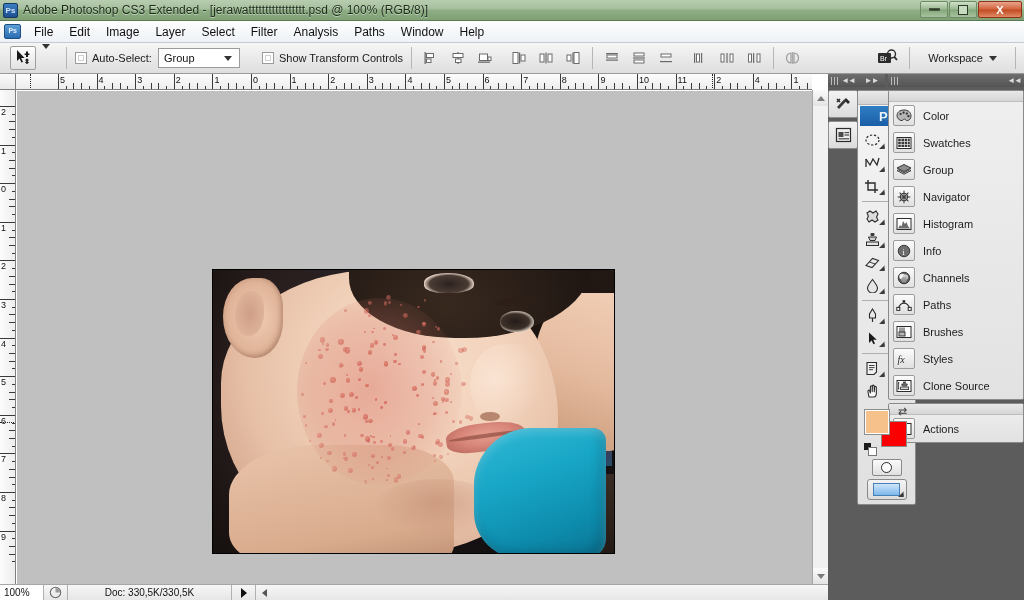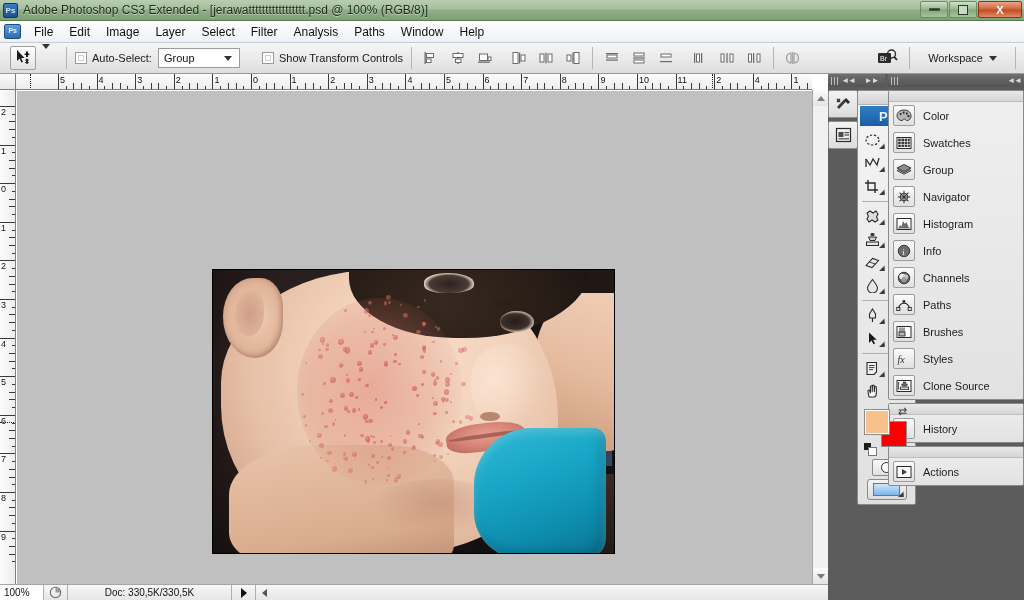--- a/index.html
+++ b/index.html
@@ -1457,35 +1457,20 @@
               <rect x="7" y="2.6" width="3" height="2" fill="#4a4a4a"></rect>
               <path d="M5.6 5 L11.4 5 L10.6 7 L6.4 7 Z" fill="#8a8a8a" stroke="#2b2b2b" stroke-width="0.8"></path>
               <rect x="4.6" y="8" width="8" height="2.6" fill="#d4d4d4" stroke="#2b2b2b" stroke-width="0.8"></rect>
               <path d="M2.6 3 L2.6 10.5 M2 4 L3.2 4 M2 9.6 L3.2 9.6" stroke="#3a3a3a" stroke-width="0.9"></path>
             </svg>
           </span>
           <span class="panel-label">Clone Source</span>
         </div>
       </div>
 
-      <div class="panel-group">
-        <div class="pg-header"></div>
-        <div class="panel-row">
-          <span class="panel-icon-box">
-            <svg width="16" height="14" viewBox="0 0 16 14">
-              <rect x="2" y="2" width="3" height="2.4" fill="#fff" stroke="#2b2b2b" stroke-width="0.9"></rect>
-              <rect x="2" y="5.6" width="3" height="2.4" fill="#fff" stroke="#2b2b2b" stroke-width="0.9"></rect>
-              <rect x="2" y="9.2" width="3" height="2.4" fill="#3a3a3a"></rect>
-              <path d="M9.5 2.5 L9.5 9 a2 2 0 0 1 -2.2 2" fill="none" stroke="#2b2b2b" stroke-width="1.3"></path>
-              <path d="M7.6 2.6 L11.4 2.6 L9.5 0.8 Z" fill="#2b2b2b"></path>
-            </svg>
-          </span>
-          <span class="panel-label">History</span>
-        </div>
-      </div>
 
       <div class="panel-group">
         <div class="pg-header"></div>
         <div class="panel-row">
           <span class="panel-icon-box">
             <svg width="16" height="14" viewBox="0 0 16 14">
               <rect x="1" y="1.5" width="14" height="11" fill="#fff" stroke="#2b2b2b" stroke-width="1"></rect>
               <path d="M6 4 L11 7 L6 10 Z" fill="#3a3a3a"></path>
             </svg>
           </span>

